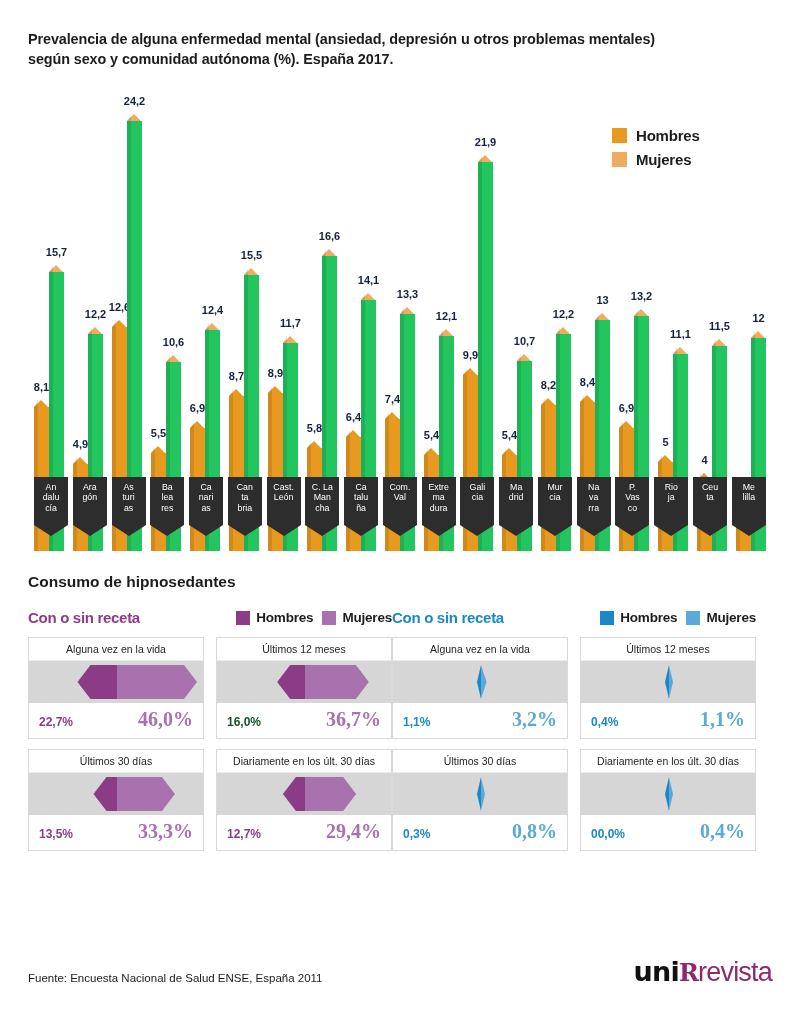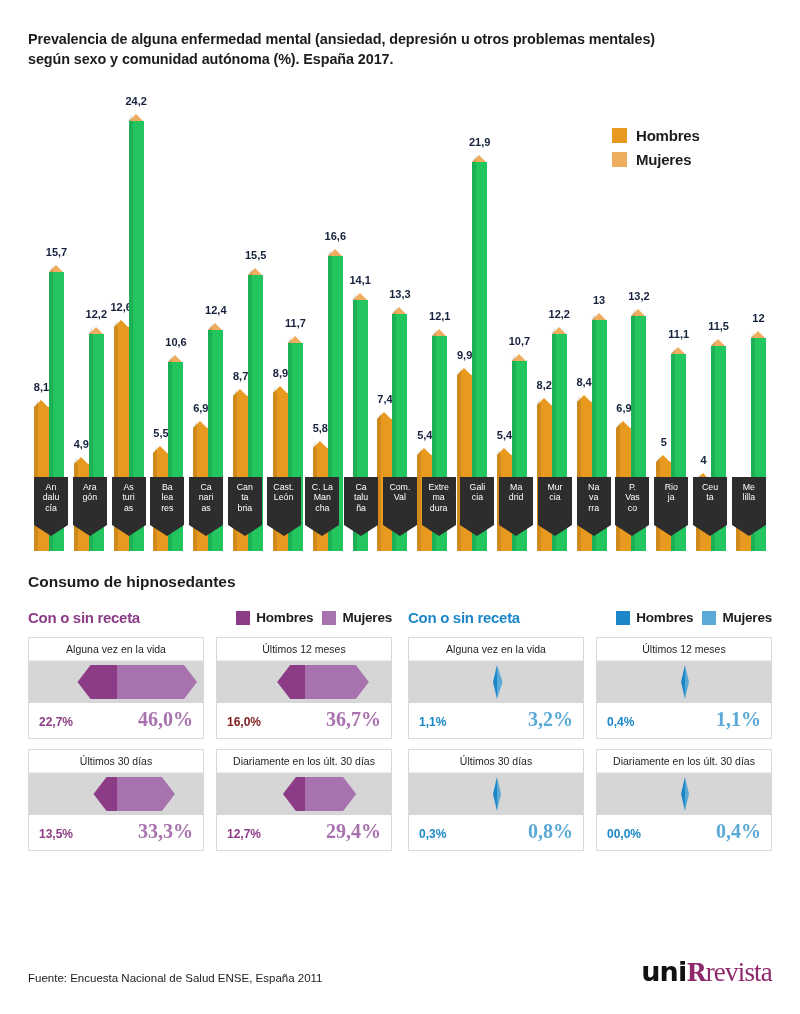--- a/index.html
+++ b/index.html
@@ -105,21 +105,21 @@
     border-left:17px solid transparent;
     border-right:17px solid transparent;
     border-top:11px solid #2d2d2d;
   }
 
   
   .sec2-title{
     font-size:15.5px; font-weight:bold; margin-top:18px; color:#1c1c1c;
   }
   .panels{
-    display:flex; gap:16px; margin-top:17px;
+    display:flex; margin-top:17px;
   }
   .half{ width:364px; }
   .half-head{
     display:flex; align-items:center; justify-content:space-between;
     margin-bottom:9px; height:20px;
   }
   .half-title{ font-size:15px; font-weight:bold; letter-spacing:-0.3px; }
   .half-legend{ display:flex; align-items:center; gap:9px; }
   .half-legend .legend-row{ gap:6px; }
   .half-legend .legend-swatch{ width:14px;height:14px; }
@@ -151,21 +151,21 @@
 
   
   .footer{
     position:absolute; left:28px; bottom:26px; right:28px;
     display:flex; justify-content:space-between; align-items:flex-end;
   }
   .source{ font-size:11.5px; line-height:1.55; color:#1c1c1c; }
   .logo{ font-size:27px; letter-spacing:-0.8px; white-space:nowrap; }
   .logo .u{ font-weight:bold; color:#111111; font-family:"DejaVu Sans", sans-serif;}
   .logo .r{ font-weight:bold; color:#8e2a6b; font-family:"DejaVu Serif", serif; font-size:24px;}
-  .logo .rest{ color:#8e2a6b; font-family:Liberation Serif, serif; font-weight:400; }
+  .logo .rest{ color:#8e2a6b; font-family:Liberation Sans, sans-serif; font-weight:400; }
 </style>
 </head>
 <body>
 
 <div class="page">
 
   <div class="title">Prevalencia de alguna enfermedad mental (ansiedad, depresión u otros problemas mentales) según sexo y comunidad autónoma (%). España 2017.</div>
 
   <div class="legend-top">
       <div class="legend-row">
@@ -288,20 +288,26 @@
             </div>
             <div class="barwrap">
               <div class="bar f" style="height: 294.959px;">
                 <div class="tip"></div>
                 <div class="val f">16,6</div>
               </div>
             </div>
           </div>
           <div class="group">
             <div class="barwrap">
+              <div class="bar m" style="height: 113.719px;">
+                <div class="tip"></div>
+                <div class="val m">6,4</div>
+              </div>
+            </div>
+            <div class="barwrap">
               <div class="bar f" style="height: 250.537px;">
                 <div class="tip"></div>
                 <div class="val f">14,1</div>
               </div>
             </div>
           </div>
           <div class="group">
             <div class="barwrap">
               <div class="bar m" style="height: 131.488px;">
                 <div class="tip"></div>
@@ -569,21 +575,21 @@
           </div>
           <div class="card">
             <div class="card-head">Últimos 12 meses</div>
             <div class="card-bar">
               <svg width="176" height="42">
                 <polygon points="88,4 88,38 73.17391304347827,38 60.173913043478265,21 73.17391304347827,4" fill="#8c3c87"></polygon>
                 <polygon points="88,4 88,38 138.82608695652175,38 151.82608695652175,21 138.82608695652175,4" fill="#a772ad"></polygon>
               </svg>
             </div>
             <div class="card-foot">
-              <span class="v-m" style="color: #7f1d1d;">16,0%</span>
+              <span class="v-m" style="color: #14532d;">16,0%</span>
               <span class="v-f" style="color: rgb(167, 114, 173);">36,7%</span>
             </div>
           </div>
           <div class="card">
             <div class="card-head">Últimos 30 días</div>
             <div class="card-bar">
               <svg width="176" height="42">
                 <polygon points="88,4 88,38 77.52173913043478,38 64.52173913043478,21 77.52173913043478,4" fill="#8c3c87"></polygon>
                 <polygon points="88,4 88,38 132.91304347826087,38 145.91304347826087,21 132.91304347826087,4" fill="#a772ad"></polygon>
               </svg>

